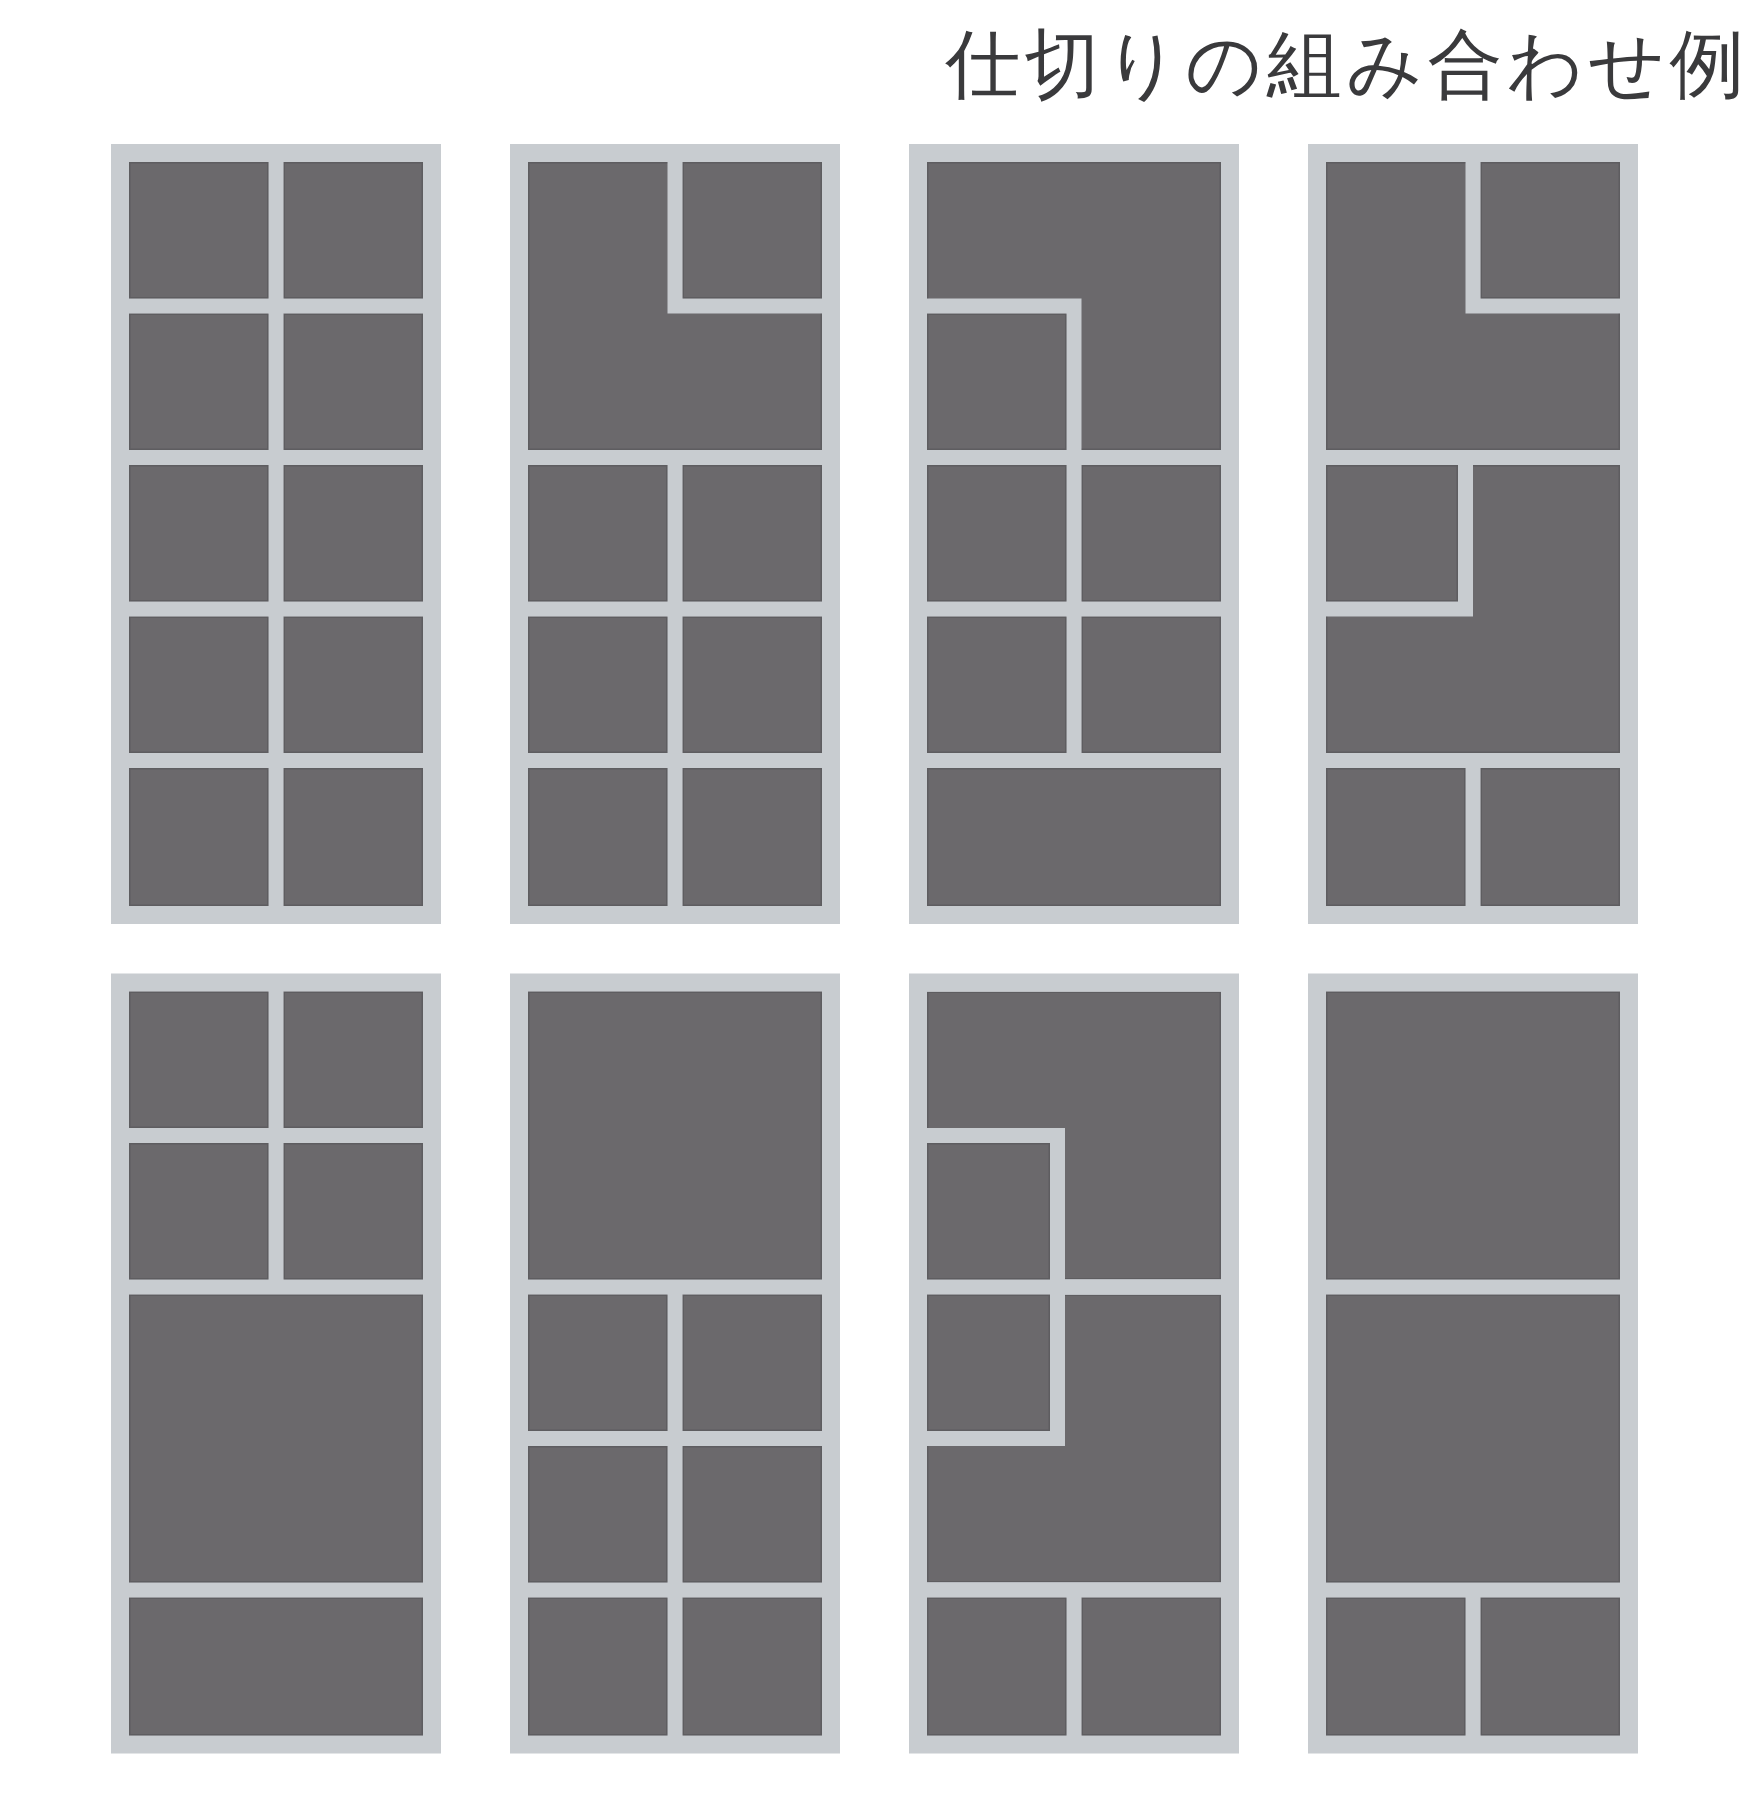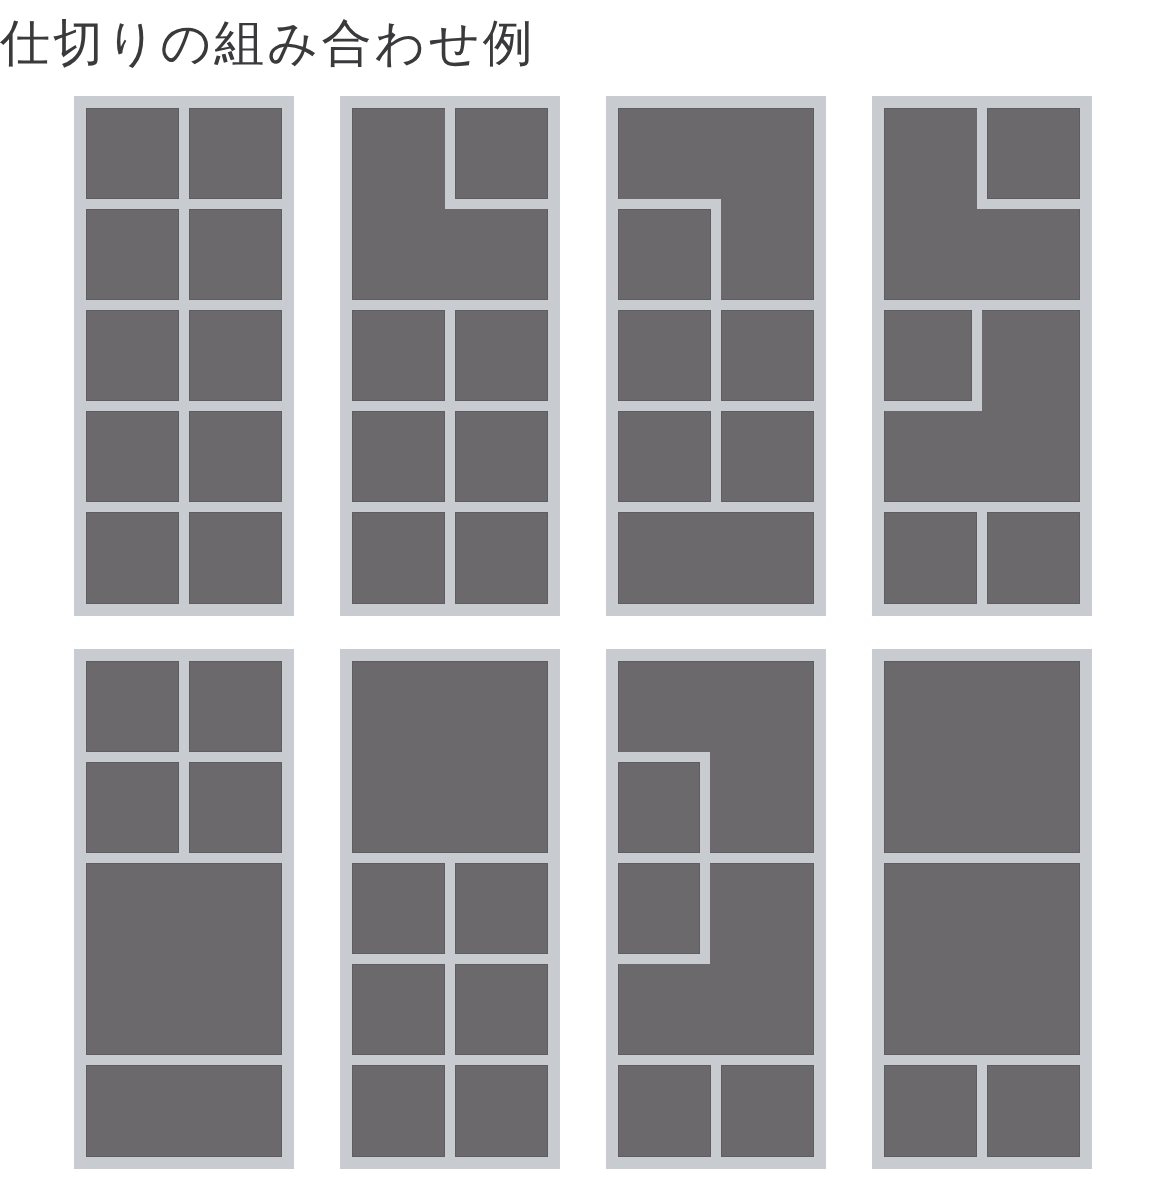--- a/index.html
+++ b/index.html
@@ -13,21 +13,21 @@
     width: 1166px;
     height: 1200px;
     overflow: hidden;
     background: var(--bg, #ffffff);
   }
   .title {
     position: absolute;
     top: 12px;
     left: 0;
     width: 100%;
-    text-align: left;
+    text-align: right;
     font-size: 50px;
     line-height: 62px;
     letter-spacing: 3px;
     font-weight: 400;
     color: var(--title, #3a3a3c);
     white-space: nowrap;
   }
   .panel {
     position: absolute;
     background: var(--frame, #c8ccd0);

